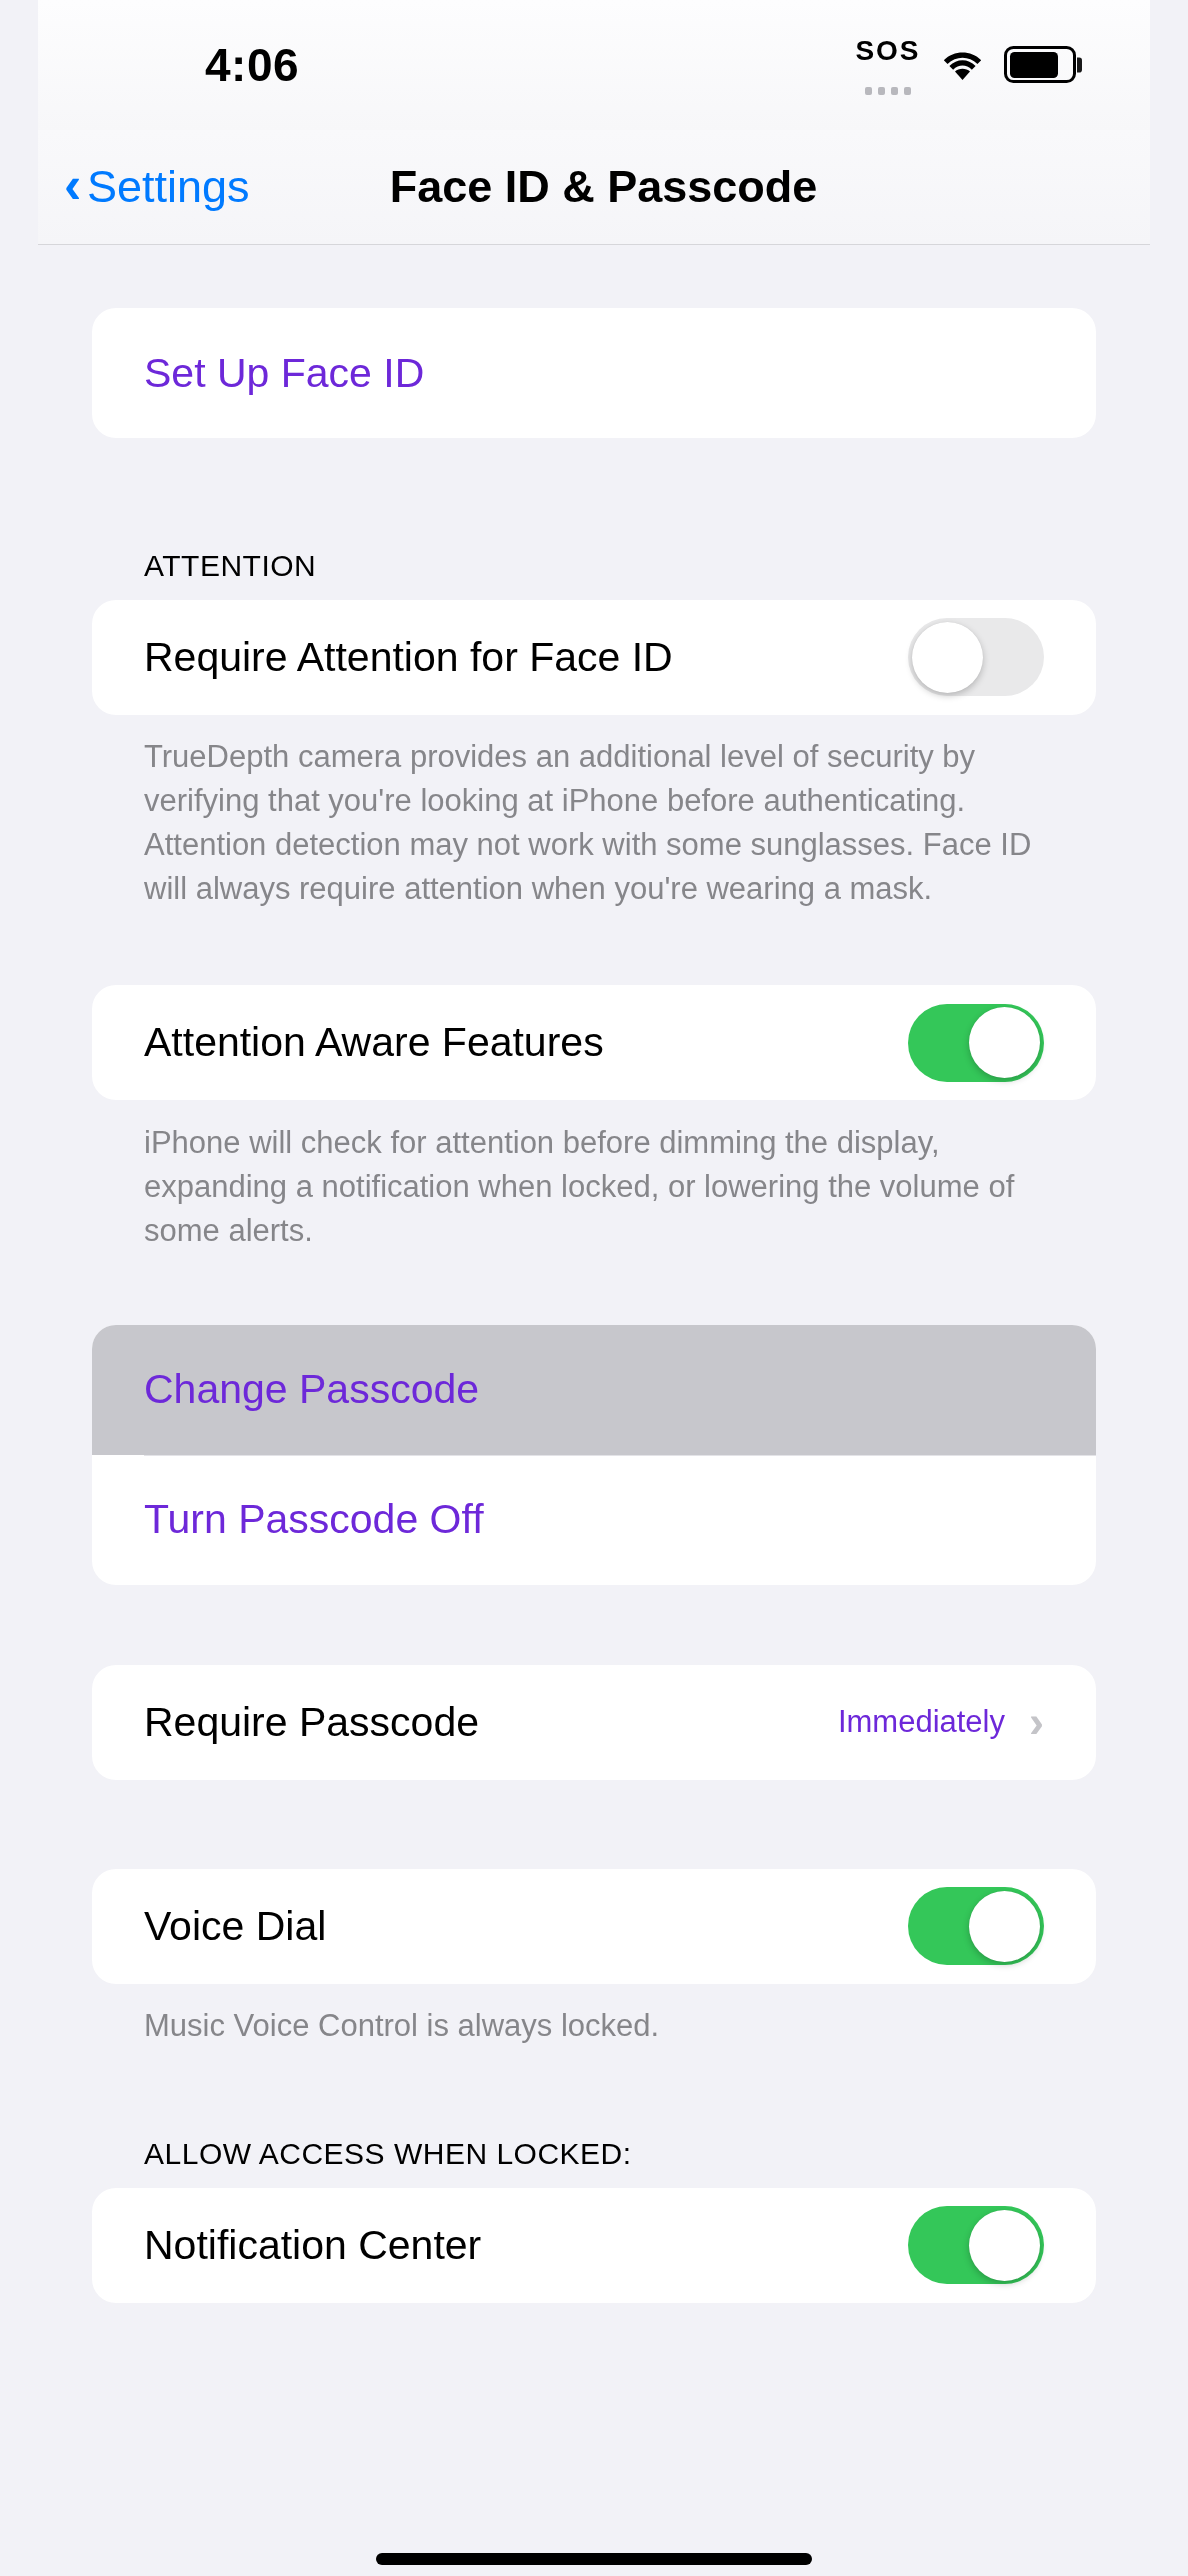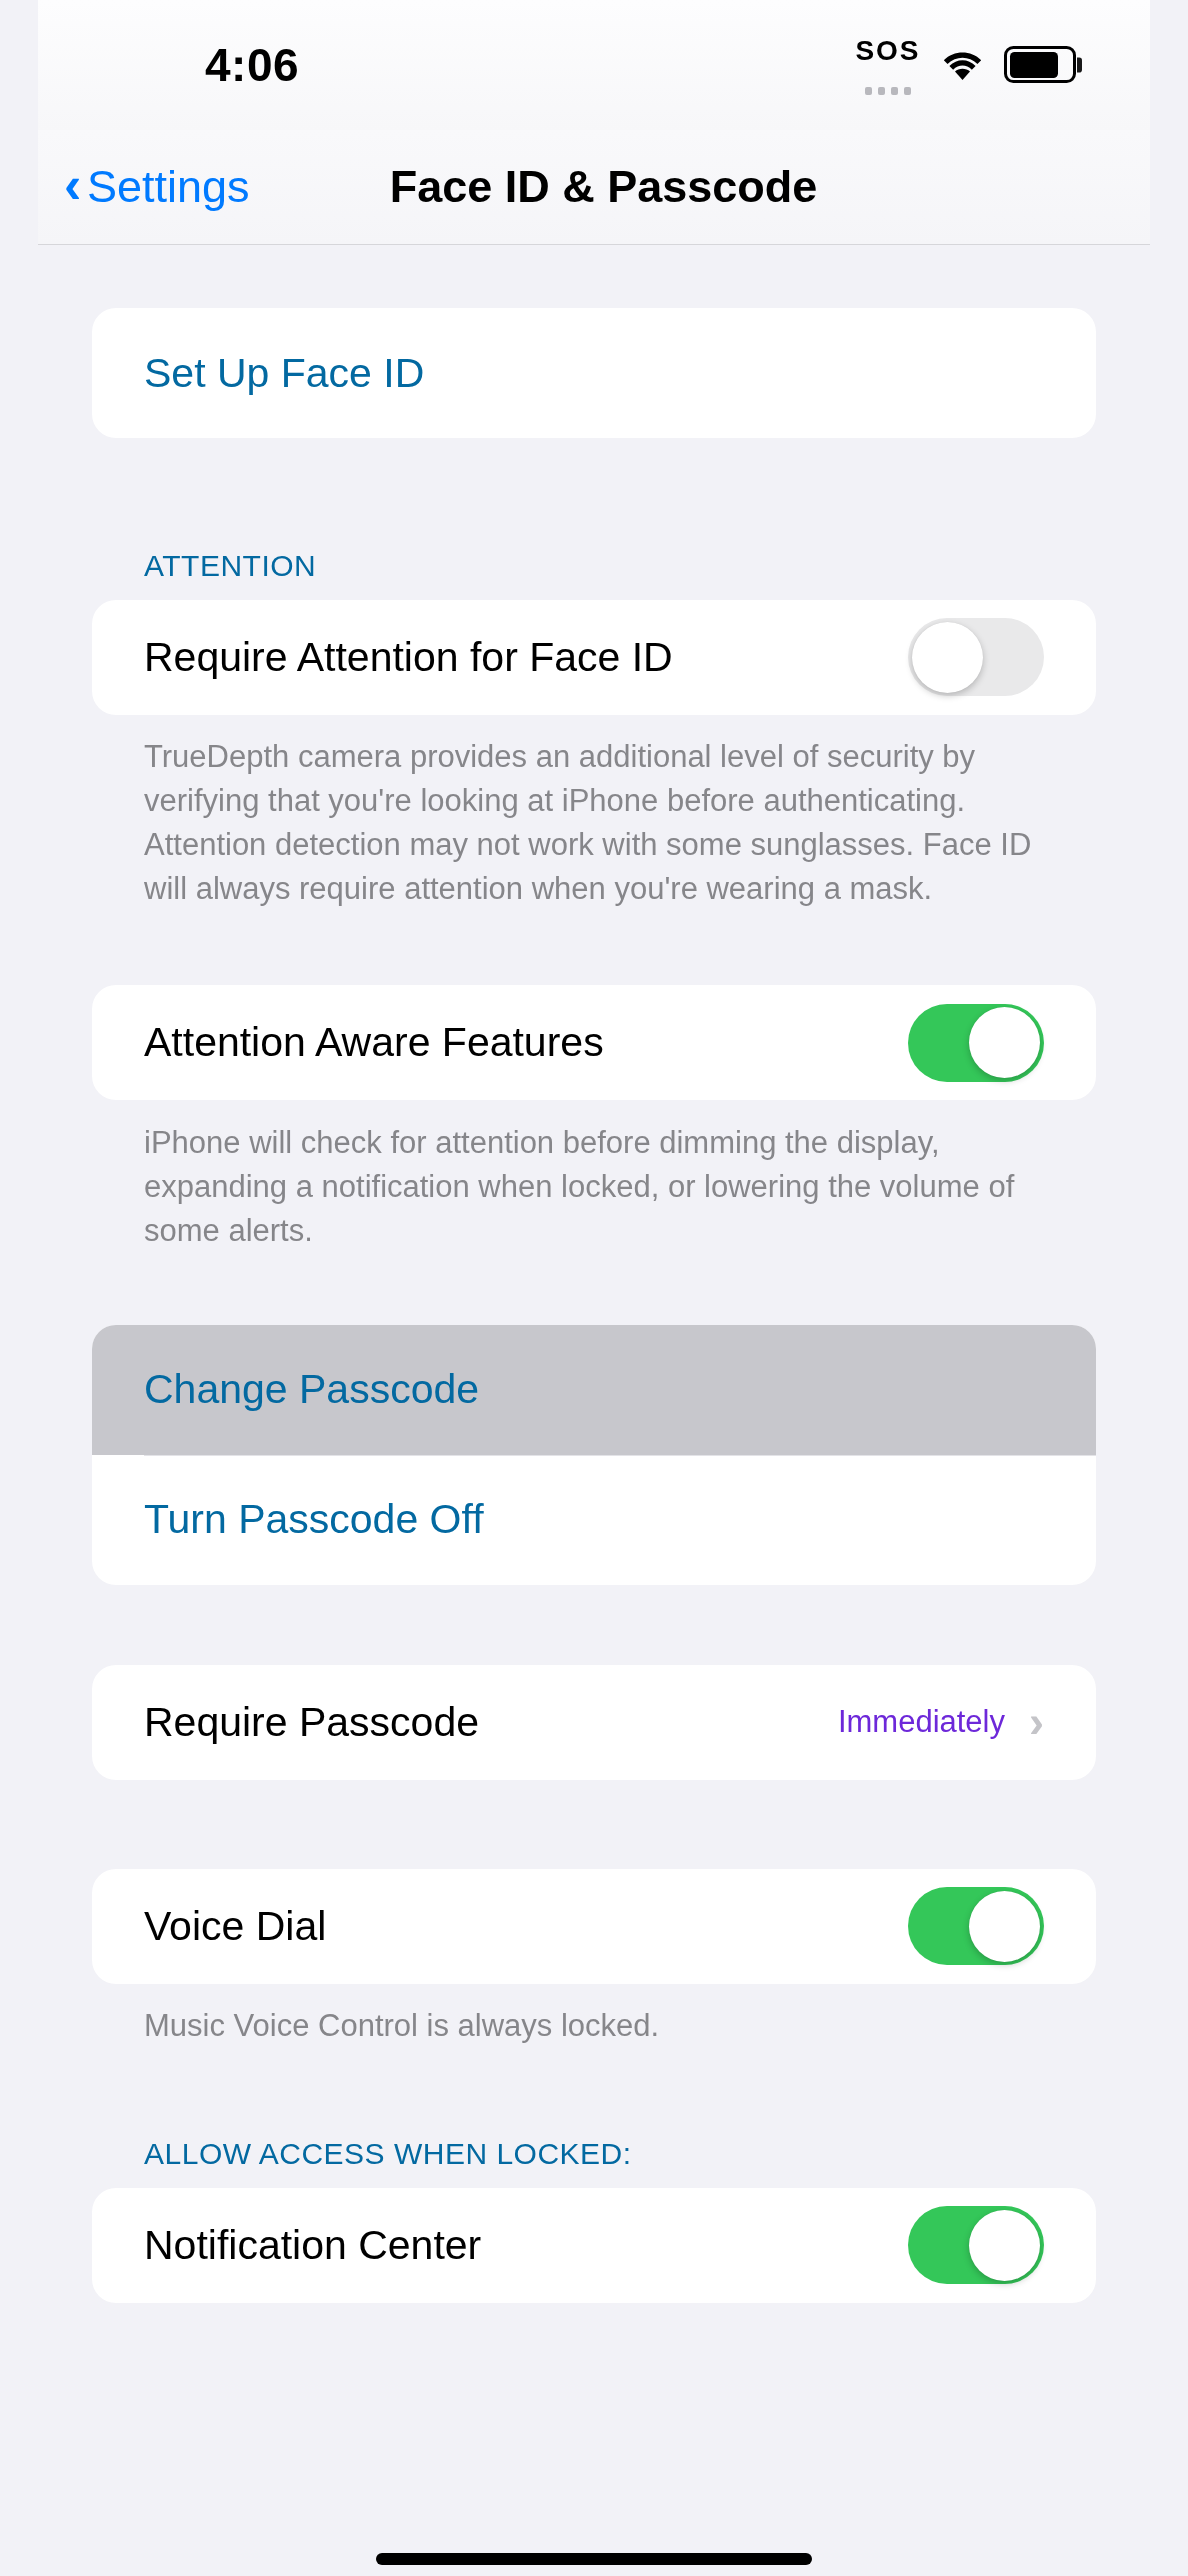--- a/index.html
+++ b/index.html
@@ -131,21 +131,21 @@
   .content {
     padding: 0 54px 56px;
     display: flex;
     flex-direction: column;
   }
 
   .spacer-lg { height: 63px; }
 
   .section-header {
     font-size: 30px;
-    color: #0369a1;
+    color: #000000;
     letter-spacing: 0.5px;
     padding: 0 0 16.7px 52px;
   }
   .section-footer {
     font-size: 31px;
     line-height: 1.42;
     color: #86868a;
     padding: 20.4px 18.6px 0 52px;
   }
 
@@ -165,21 +165,21 @@
   }
   .row + .row::before {
     content: "";
     position: absolute;
     top: 0;
     left: 52px;
     right: 0;
     height: 0.9px;
     background: #e3e3e7;
   }
-  .row.link { color: #0369a1; }
+  .row.link { color: #6d28d9; }
   .row.highlighted { background: #c7c7cc; }
   .row.highlighted::before { display:none; }
 
   .row .label {
     flex: 1;
   }
   .row .value {
     color: #6d28d9;
     font-size: 31px;
     margin-right: 24px;

